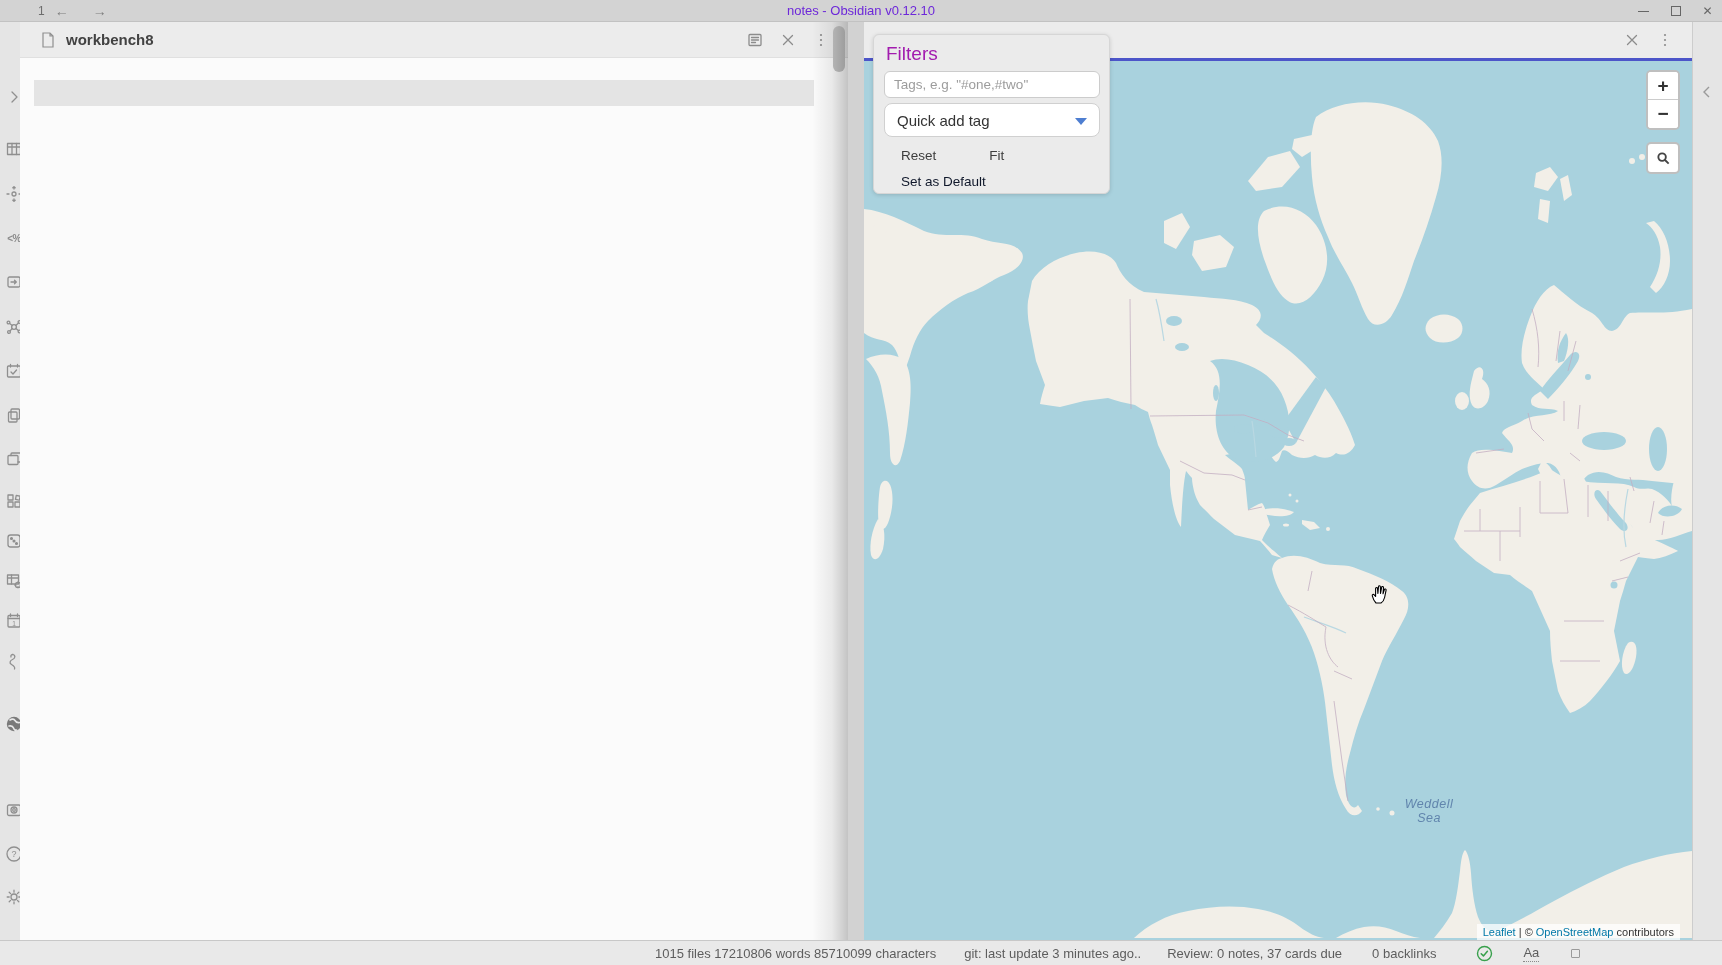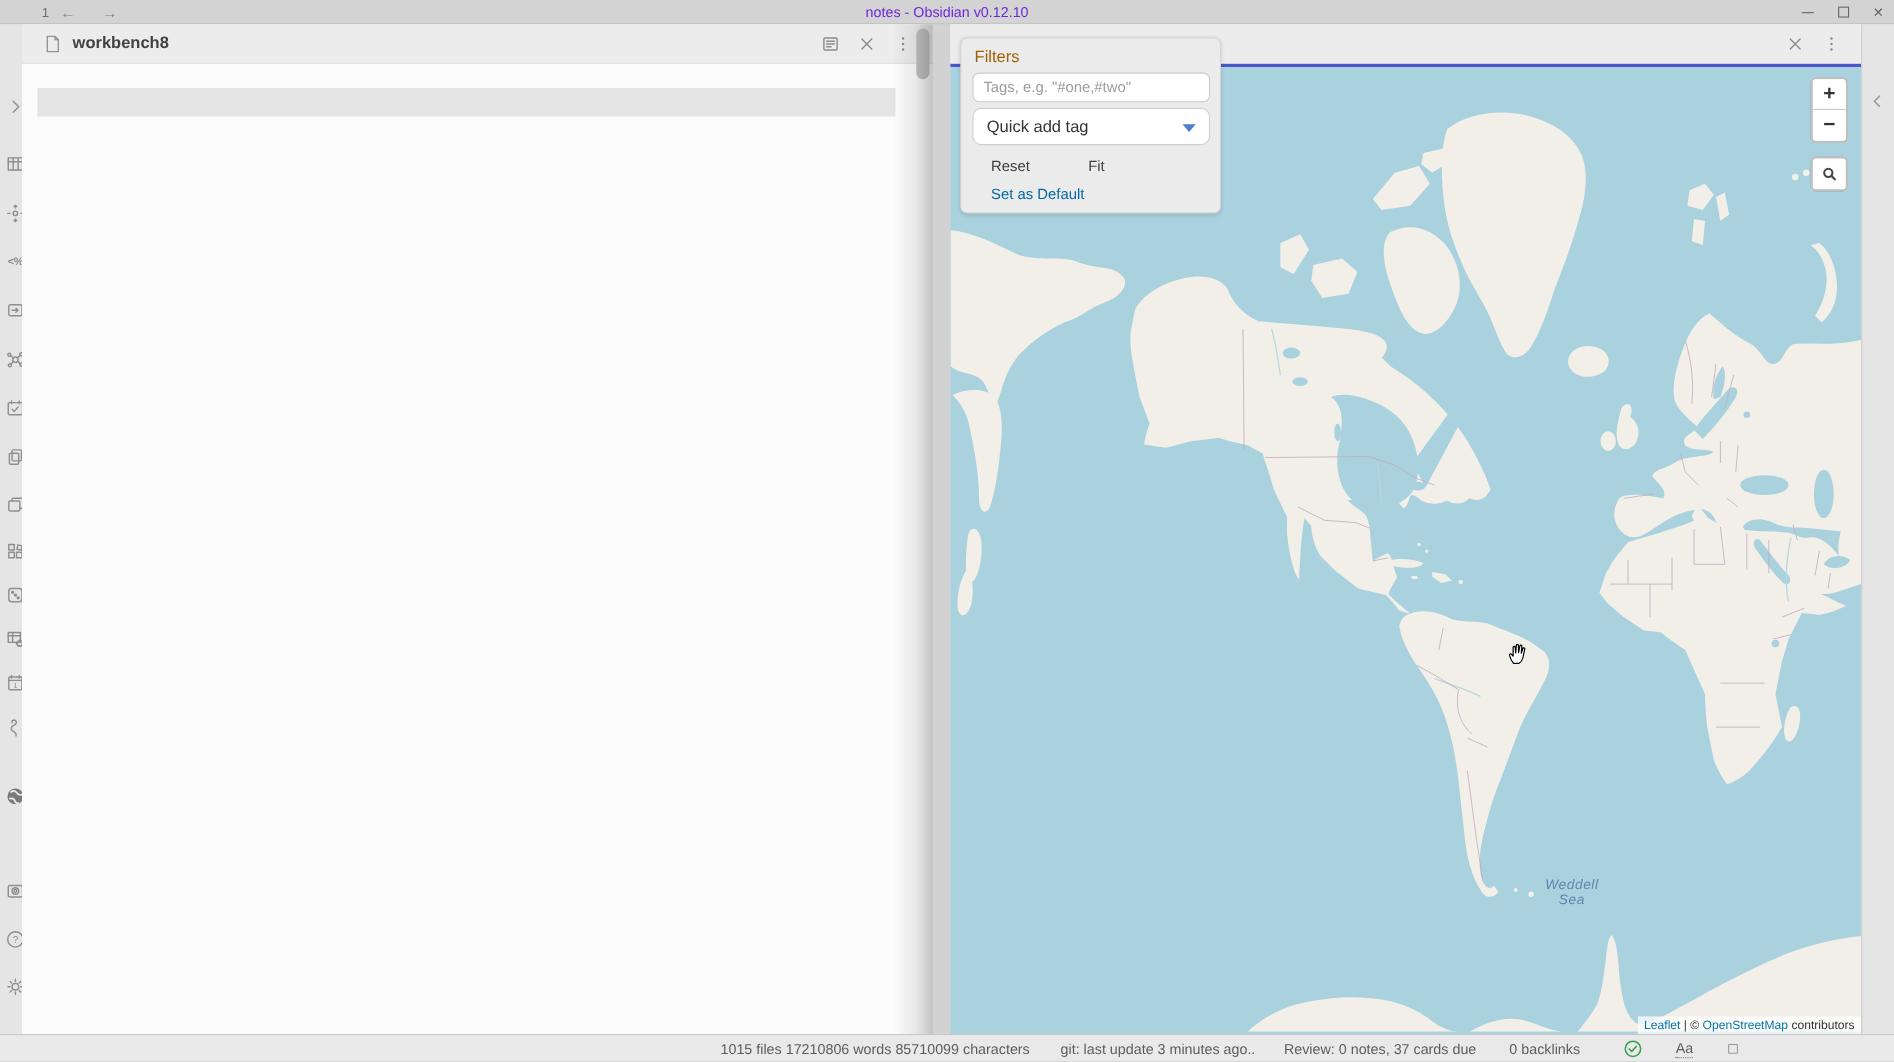--- a/index.html
+++ b/index.html
@@ -46,39 +46,39 @@
   .pane-right .pane-header { border-bottom:3px solid #4c55c9; height:39px; }
   .map-area { position:absolute; left:0; top:39px; right:0; bottom:0; background:#a9d2de; overflow:hidden; }
   .map-area svg.world { position:absolute; left:0; top:0; }
 
   .leaflet-zoom { position:absolute; left:782px; top:9px; width:34px; border:2px solid rgba(0,0,0,0.25); border-radius:5px; overflow:hidden; background:#fff; }
   .lz-btn { width:100%; height:28px; background:#fff; display:flex; align-items:center; justify-content:center; font-size:19px; font-weight:bold; color:#333; }
   .lz-btn:first-child { border-bottom:1px solid #ccc; }
   .leaflet-search { position:absolute; left:782px; top:81px; width:34px; height:32px; border:2px solid rgba(0,0,0,0.25); border-radius:5px; background:#fff; display:flex; align-items:center; justify-content:center; }
   .leaflet-search svg { width:15px; height:15px; stroke:#444; fill:none; stroke-width:2; }
 
-  .attribution { position:absolute; right:0; bottom:0; background:rgba(255,255,255,0.75); font-size:11px; color:#333; padding:2px 6px; white-space:nowrap; }
+  .attribution { position:absolute; right:12px; bottom:0; background:rgba(255,255,255,0.75); font-size:11px; color:#333; padding:2px 6px; white-space:nowrap; }
   .attribution a { color:#0078a8; text-decoration:none; }
 
   .sea-label { position:absolute; left:530px; top:736px; width:70px; text-align:center; font-style:italic; font-size:12.5px; color:#6185ad; line-height:14px; letter-spacing:0.5px; }
 
   .hand-cursor { position:absolute; left:504px; top:521px; width:24px; height:24px; pointer-events:none; }
 
   
   .filters-panel { position:absolute; left:9px; top:12px; width:237px; height:160px; background:#ebebeb; border:1px solid #d6d6d6; border-radius:6px; box-shadow:0 1px 4px rgba(0,0,0,0.15); z-index:20; padding:8px 10px; }
-  .filters-title { font-size:15px; color:#a16207; margin-left:2px; }
+  .filters-title { font-size:19px; color:#a21caf; margin-left:2px; }
   .filters-input { margin-top:6px; width:216px; height:27px; border:1px solid #ccc; border-radius:6px; background:#fff; font-size:13.5px; color:#333; padding:0 9px; outline:none; font-family:inherit; }
   .filters-input::placeholder { color:#9c9c9c; }
   .filters-select { margin-top:5px; width:216px; height:34px; border:1px solid #d0d0d0; border-radius:8px; background:#fff; display:flex; align-items:center; font-size:15px; color:#333; padding:12px 12px; position:relative; }
   .filters-select .caret { position:absolute; right:12px; top:14px; width:0; height:0; border-left:6px solid transparent; border-right:6px solid transparent; border-top:7px solid #4e7ed1; }
   .filters-row { margin-top:11px; display:flex; font-size:13.5px; color:#3d3d3d; }
   .filters-row .fbtn { cursor:default; }
   .filters-row .fbtn.reset { margin-left:17px; }
   .filters-row .fbtn.fit { margin-left:53px;text-align:right; }
-  .filters-default { margin-top:11px; margin-left:17px; font-size:13.5px; color:#0369a1; }
+  .filters-default { margin-top:11px; margin-left:17px; font-size:13.5px; color:#0f172a; }
 
   
   .statusbar { position:absolute; left:0; right:0; bottom:0; height:25px; background:#e9e9e9; border-top:1px solid #c8c8c8; display:flex; align-items:center; font-size:13px; color:#5d5d5d; }
   .sb-item { white-space:nowrap; }
   .sb-files { margin-left:655px; }
   .sb-git { margin-left:28px; }
   .sb-review { margin-left:26px; }
   .sb-backlinks { margin-left:30px; }
   .sb-check { margin-left:40px; width:17px; height:17px; }
   .sb-check svg { width:17px; height:17px; }

